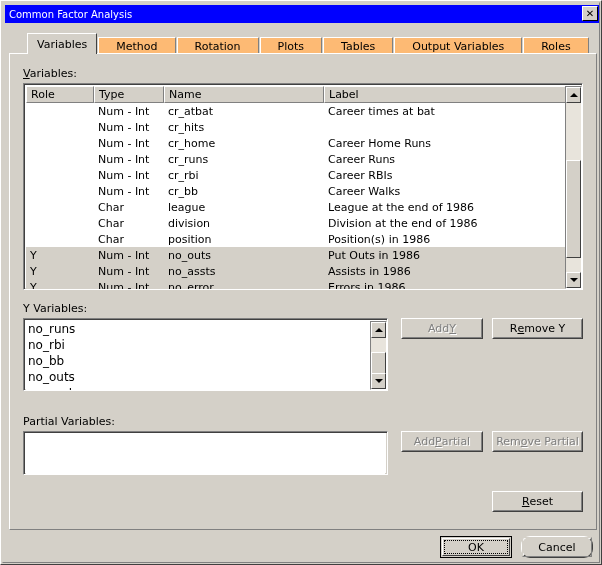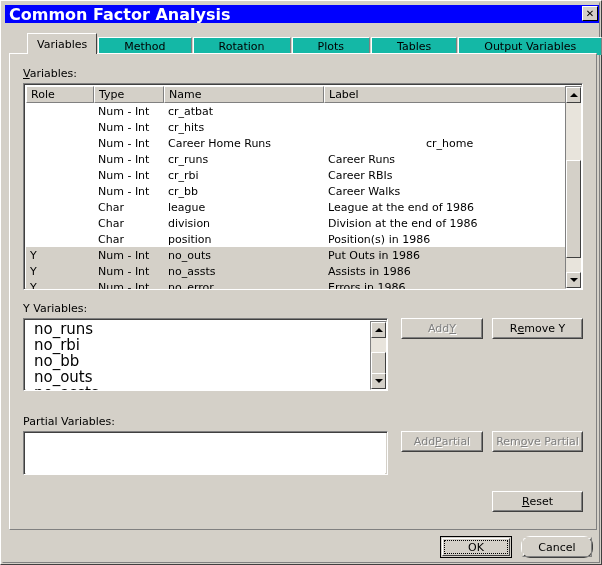--- a/index.html
+++ b/index.html
@@ -39,22 +39,22 @@
   #titlebar {
     position: absolute;
     left: 2px; top: 2px;
     width: 594px; height: 18px;
     background: #0000ff;
     display: flex;
     align-items: center;
   }
   #title-text {
     color: #ffffff;
-    font-weight: bold;
-    font-size: 16px;
+    font-weight: normal;
+    font-size: 10px;
     margin-left: 4px;
     letter-spacing: 0px;
     white-space: nowrap;
   }
   #close-btn {
     position: absolute;
     right: 1px; top: 1px;
     width: 16px; height: 15px;
     background: #d4d0c8;
     border: 1px solid #ffffff;
@@ -74,23 +74,23 @@
   
   #tabstrip {
     position: absolute;
     left: 8px; top: 30px;
     width: 582px; height: 21px;
     display: flex;
     align-items: flex-end;
   }
   .tab {
     height: 18px;
-    padding: 0 25px;
+    padding: 0 17px;
     margin-right: 1px;
-    background: #14b8a6;
+    background: #fdba74;
     border: 1px solid #ffffff;
     border-right-color: #808080;
     border-bottom: none;
     box-sizing: border-box;
     display: flex;
     align-items: center;
     font-size: 11px;
     white-space: nowrap;
     cursor: default;
     position: relative;
@@ -245,22 +245,22 @@
   #ylist {
     position: absolute;
     left: 2px; top: 2px;
     width: 344px; height: 69px;
     overflow: hidden;
     background: #ffffff;
   }
   .litem {
     height: 16px;
     line-height: 16px;
-    padding-left: 8px;
-    font-size: 15px;
+    padding-left: 2px;
+    font-size: 12px;
     white-space: nowrap;
     cursor: default;
   }
   #partialbox { left: 20px; top: 428px; width: 365px; height: 44px; }
 
   
   .btn {
     position: absolute;
     box-sizing: border-box;
     background: #d4d0c8;
@@ -362,31 +362,32 @@
           <div class="hcell c-role">Role</div>
           <div class="hcell c-type">Type</div>
           <div class="hcell c-name">Name</div>
           <div class="hcell c-label">Label</div>
         </div>
         <div id="var-rows">
             <div class="vrow">
               <div class="vcell c-role"></div>
               <div class="vcell c-type">Num - Int</div>
               <div class="vcell c-name">cr_atbat</div>
+              <div class="vcell c-label">Career times at bat</div>
             </div>
             <div class="vrow">
               <div class="vcell c-role"></div>
               <div class="vcell c-type">Num - Int</div>
               <div class="vcell c-name">cr_hits</div>
             </div>
             <div class="vrow">
               <div class="vcell c-role"></div>
               <div class="vcell c-type">Num - Int</div>
+              <div class="vcell c-name">cr_home</div>
               <div class="vcell c-label">Career Home Runs</div>
-              <div class="vcell c-name">cr_home</div>
             </div>
             <div class="vrow">
               <div class="vcell c-role"></div>
               <div class="vcell c-type">Num - Int</div>
               <div class="vcell c-name">cr_runs</div>
               <div class="vcell c-label">Career Runs</div>
             </div>
             <div class="vrow">
               <div class="vcell c-role"></div>
               <div class="vcell c-type">Num - Int</div>

